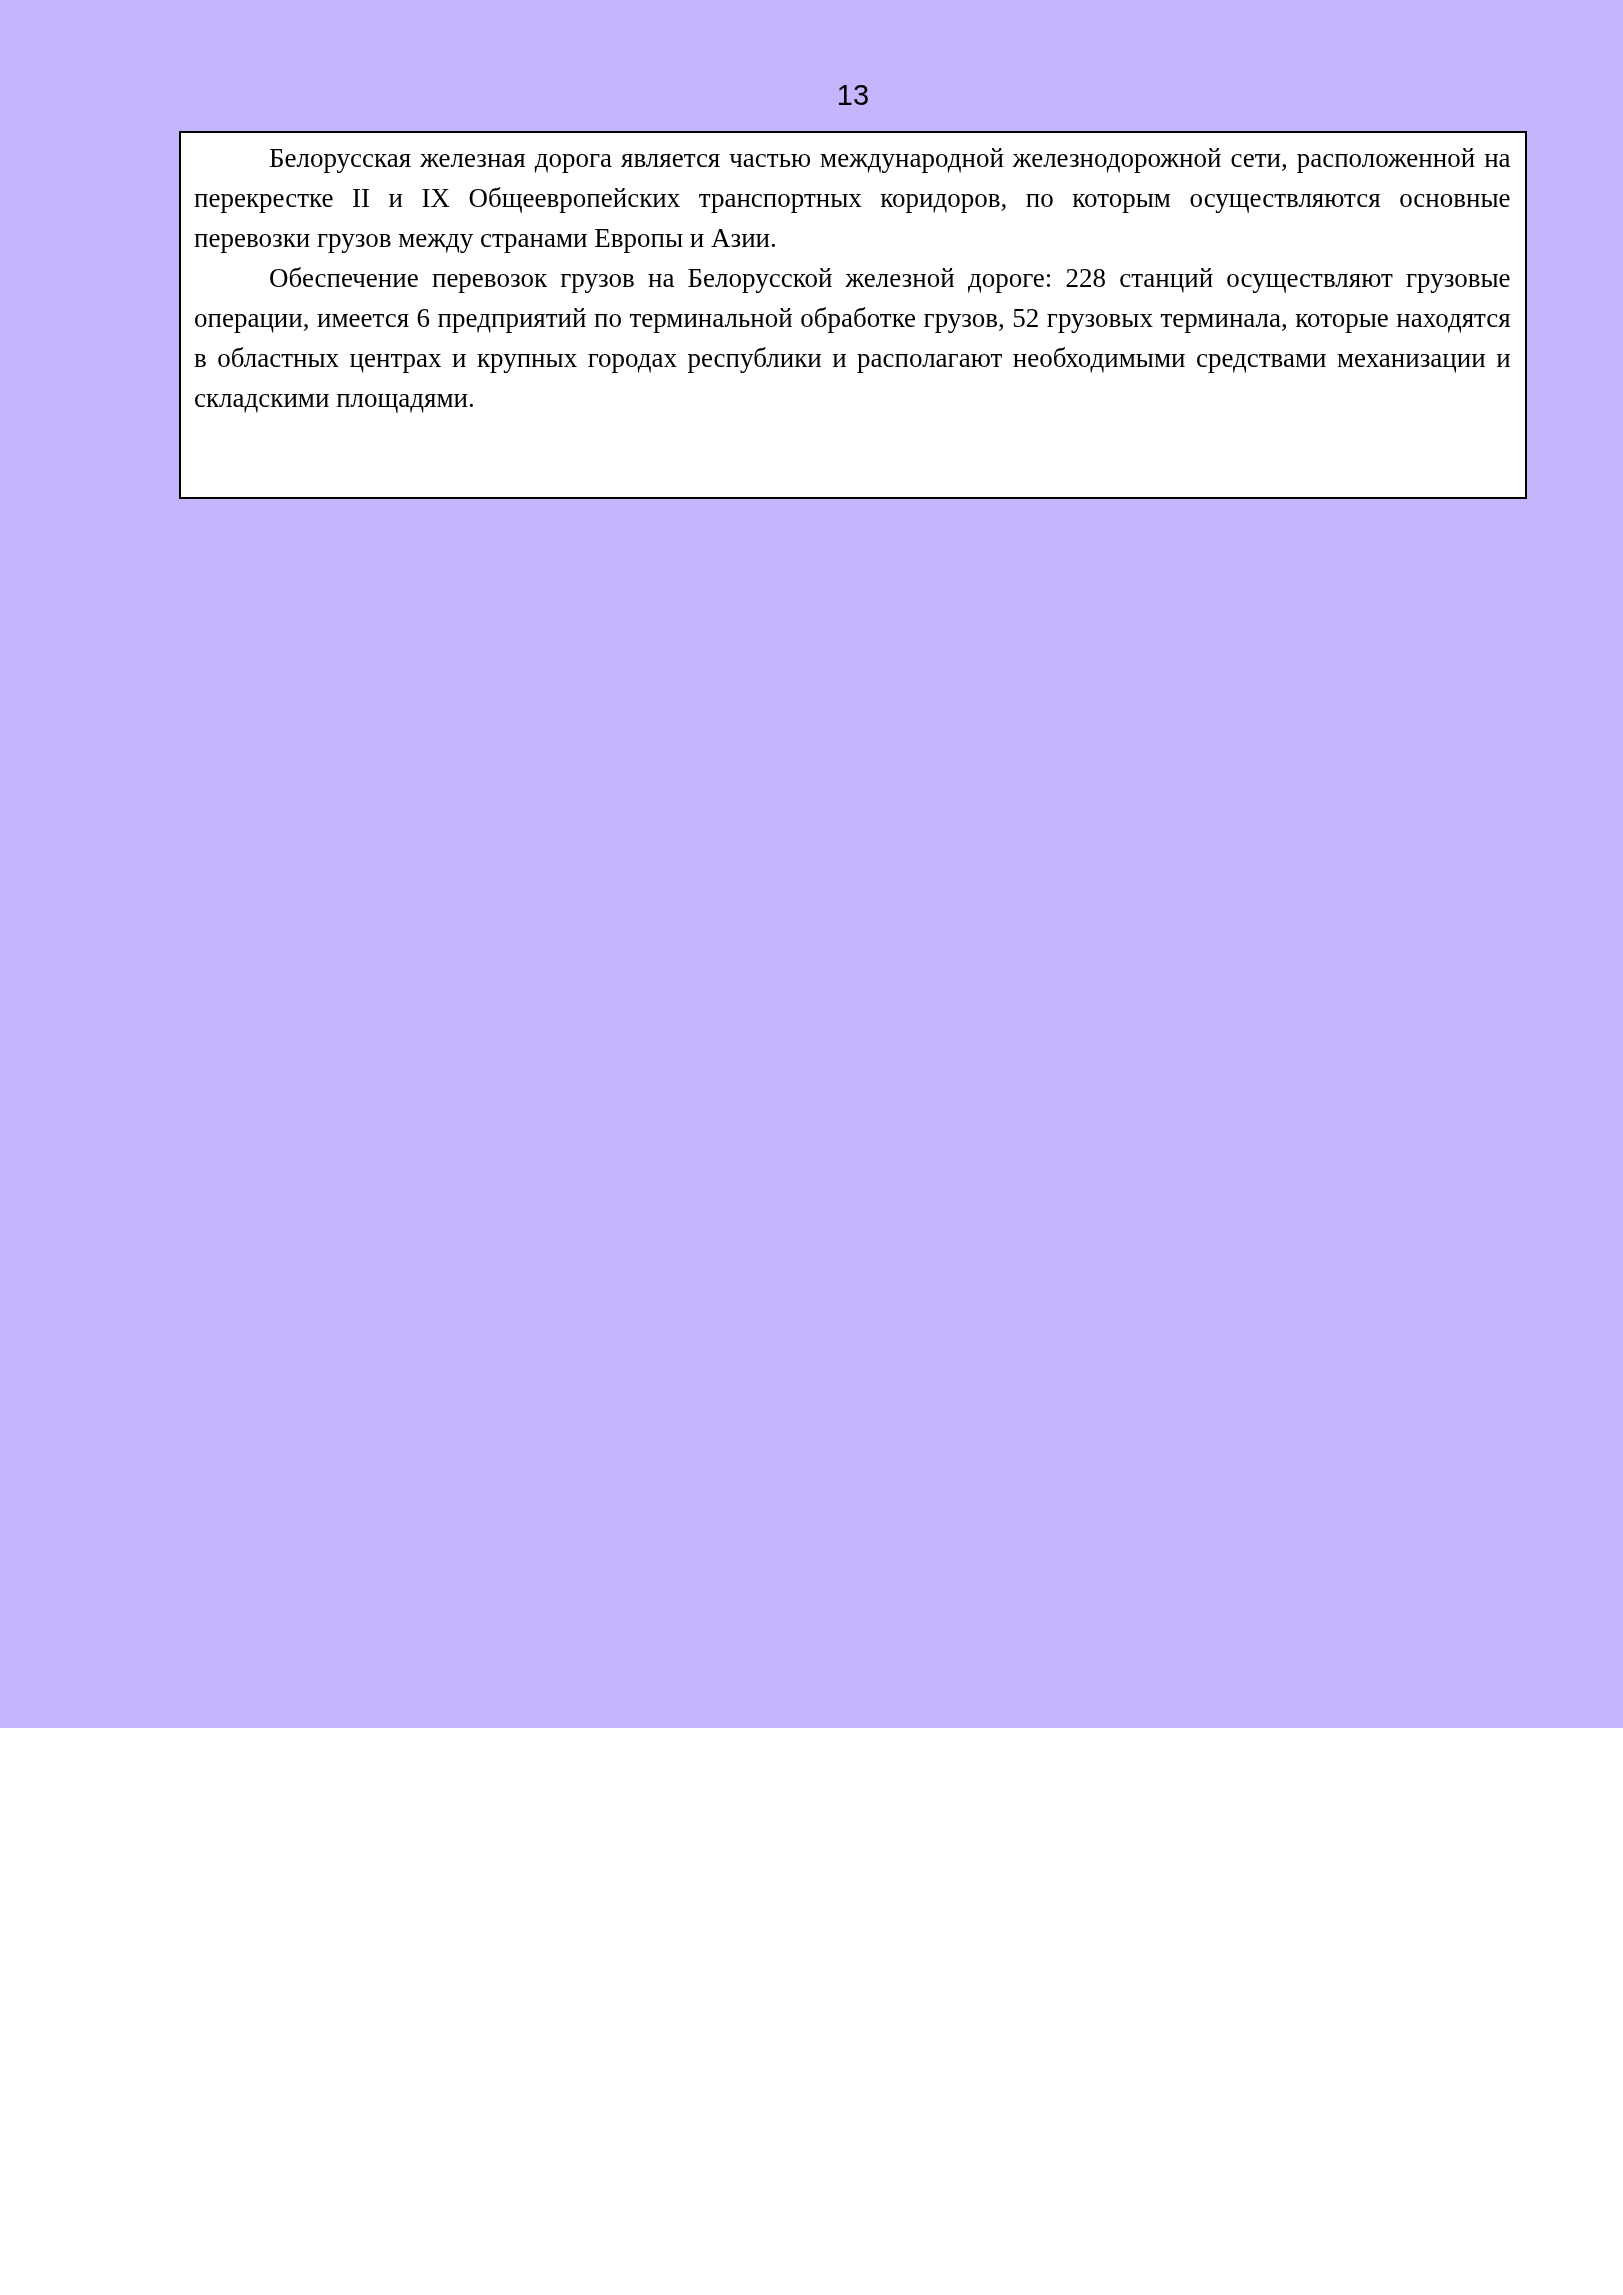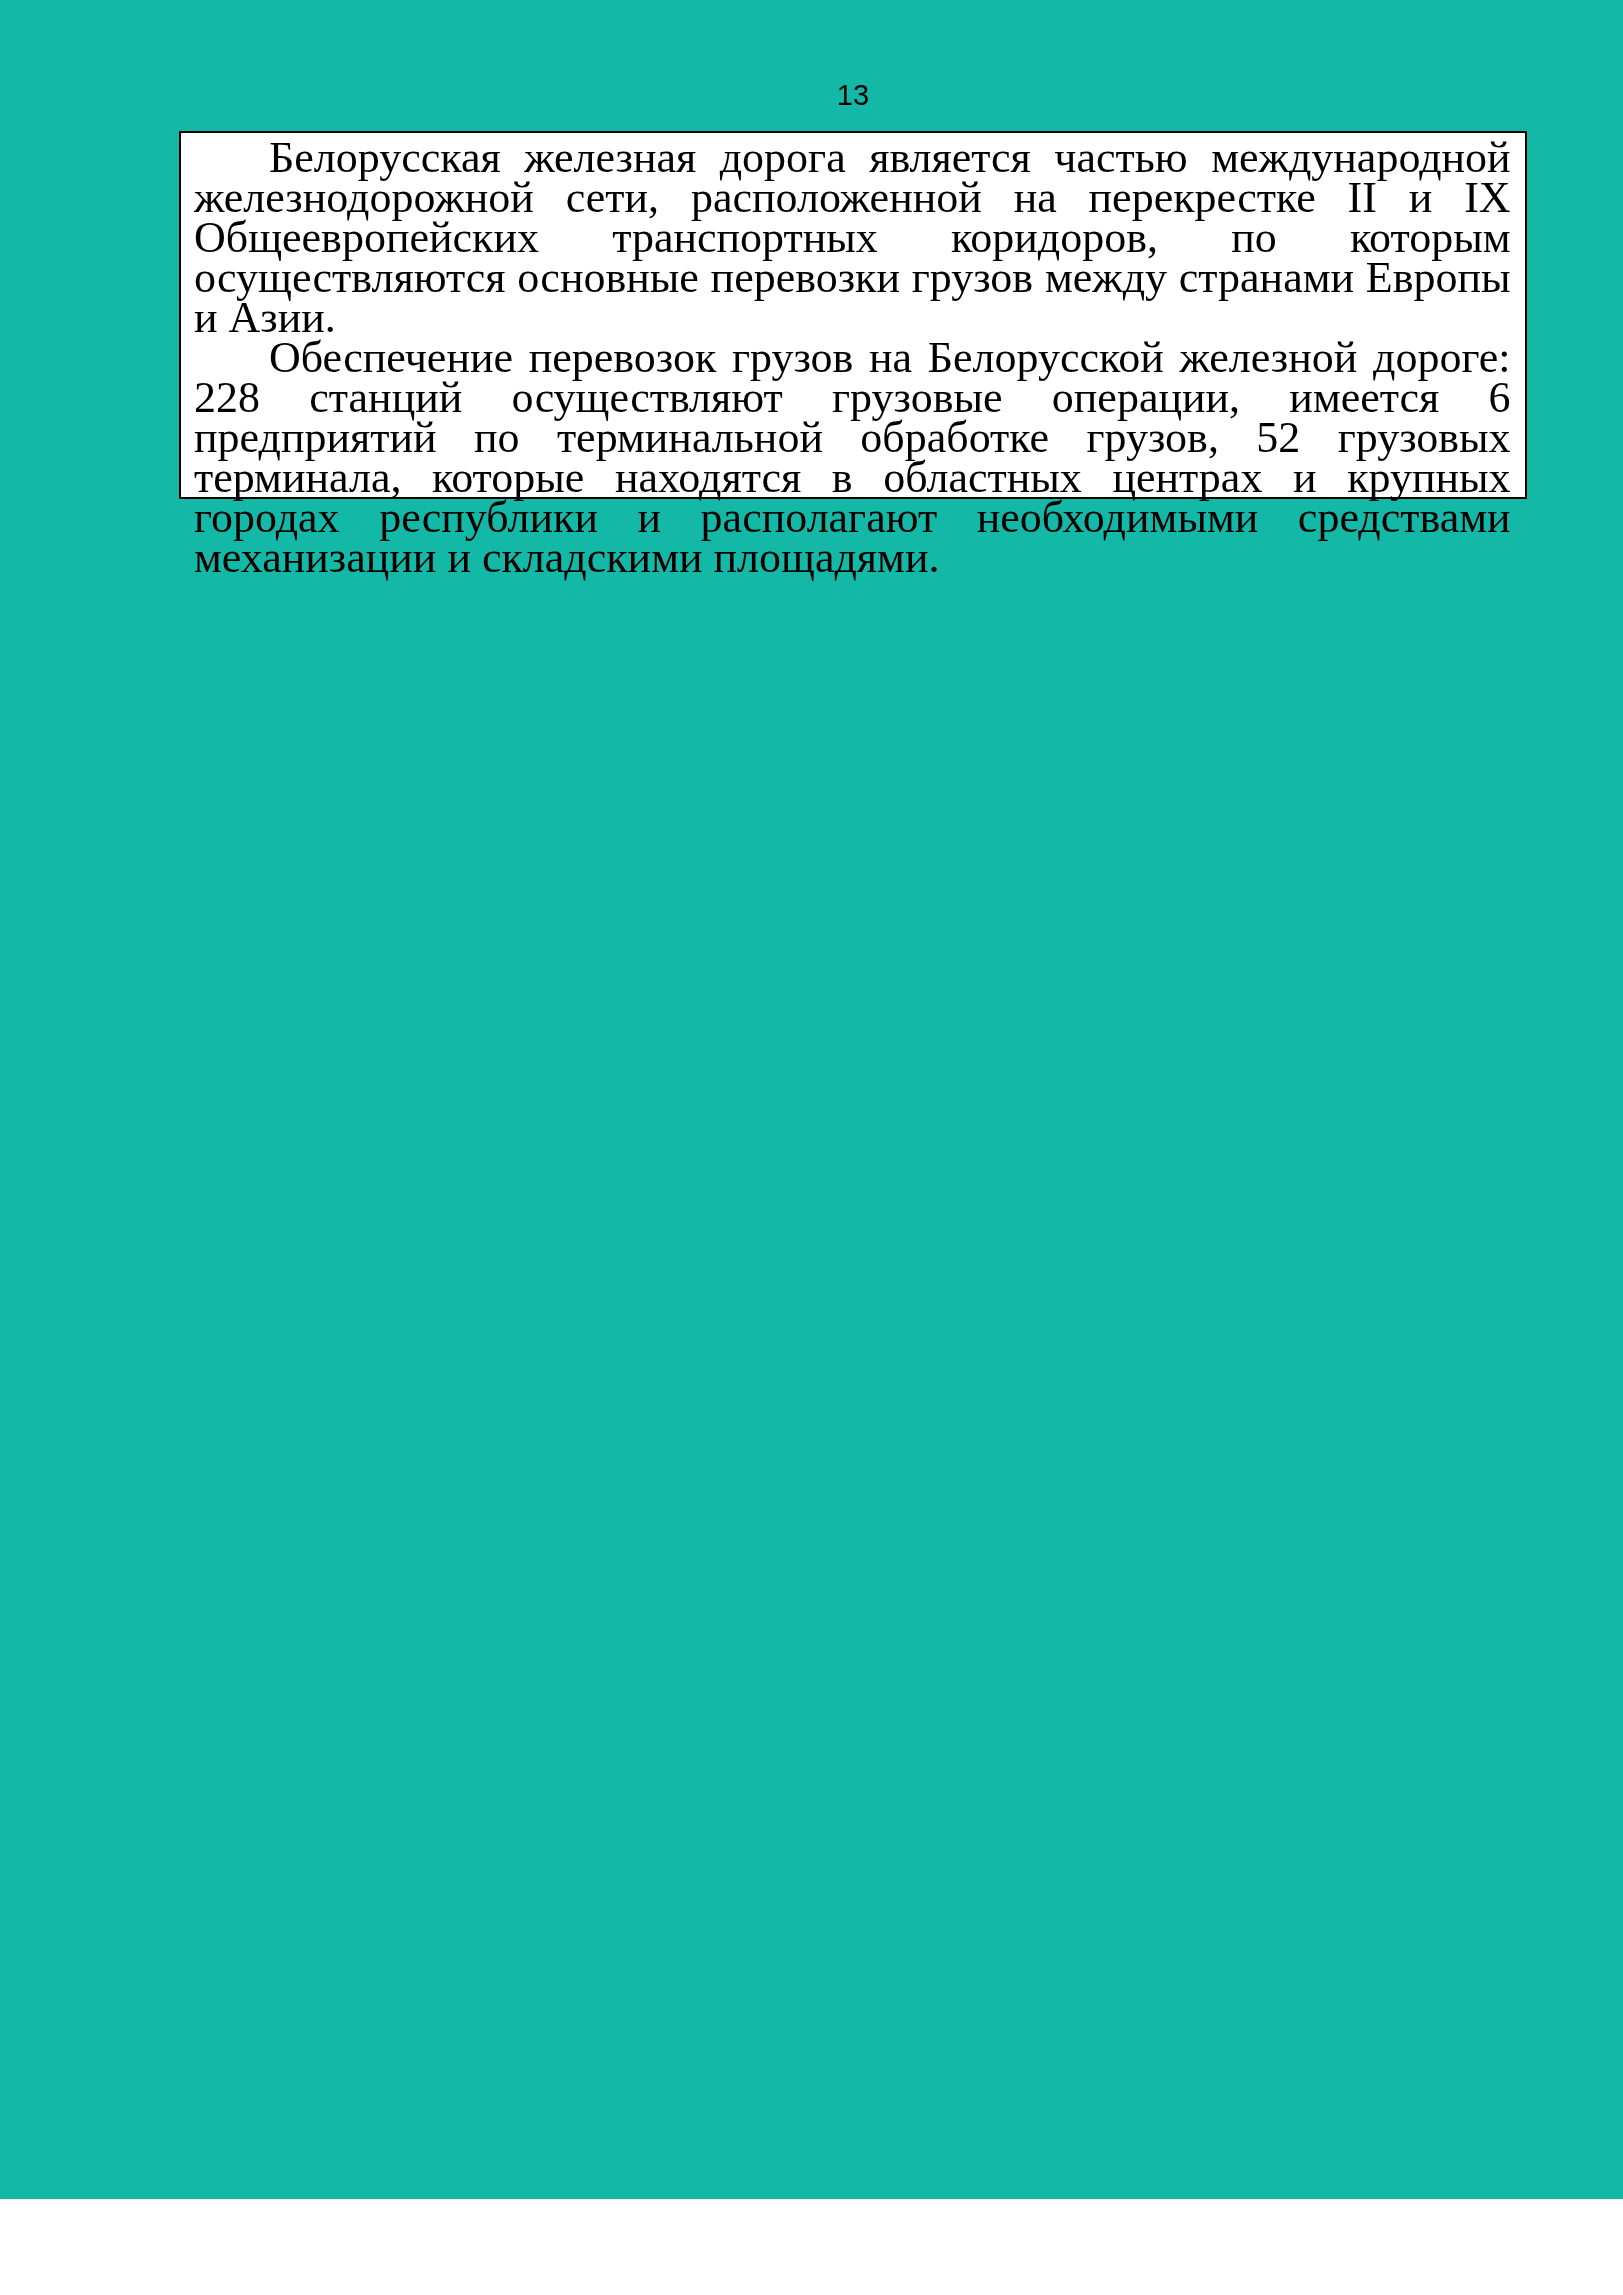--- a/index.html
+++ b/index.html
@@ -3,22 +3,22 @@
 <meta charset="utf-8">
 <style>
   html, body {
     margin: 0;
     padding: 0;
     background: #ffffff;
   }
   .page {
     position: relative;
     width: 1623px;
-    height: 2199px;
-    background: #14b8a6;
+    height: 1728px;
+    background: #c4b5fd;
     color: #000000;
     font-family: "Liberation Serif", serif;
     overflow: hidden;
   }
   .page-number {
     position: absolute;
     top: 81px;
     left: 179px;
     width: 1348px;
     text-align: center;
@@ -33,21 +33,21 @@
     top: 131px;
     width: 1348px;
     height: 368px;
     box-sizing: border-box;
     border: 2.6px solid #000000;
     padding: 5.2px 14.4px 0 13px;
     background: #ffffff;
   }
   .para {
     margin: 0;
-    font-size: 44px;
+    font-size: 27px;
     line-height: 40px;
     text-align: justify;
     text-indent: 75px;
     color: #000000;
   }
 </style>
 </head>
 <body>
 
 <div class="page">

